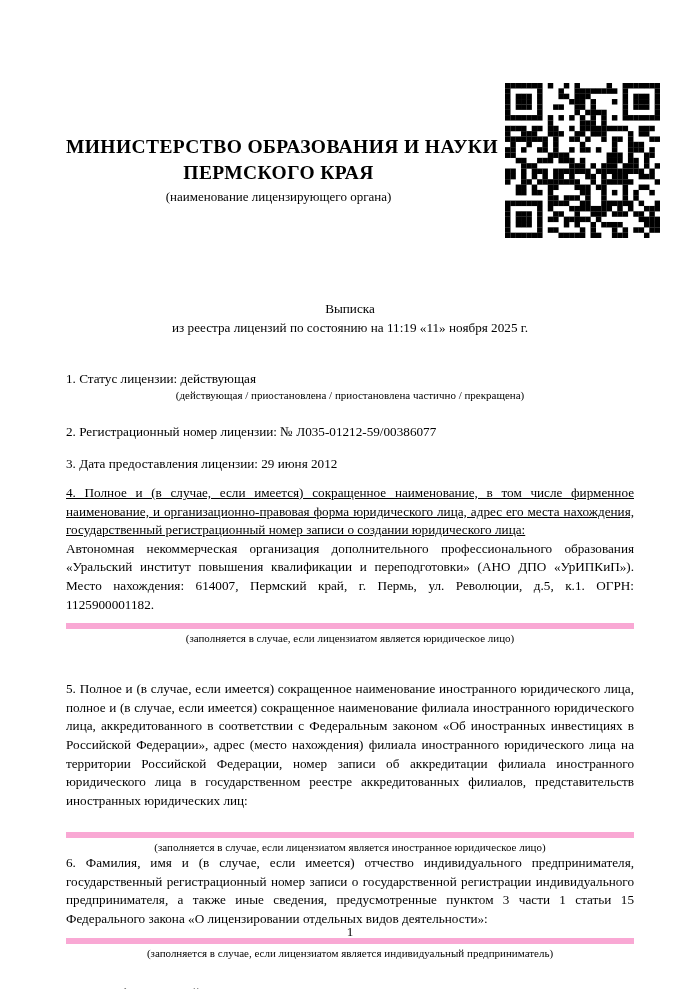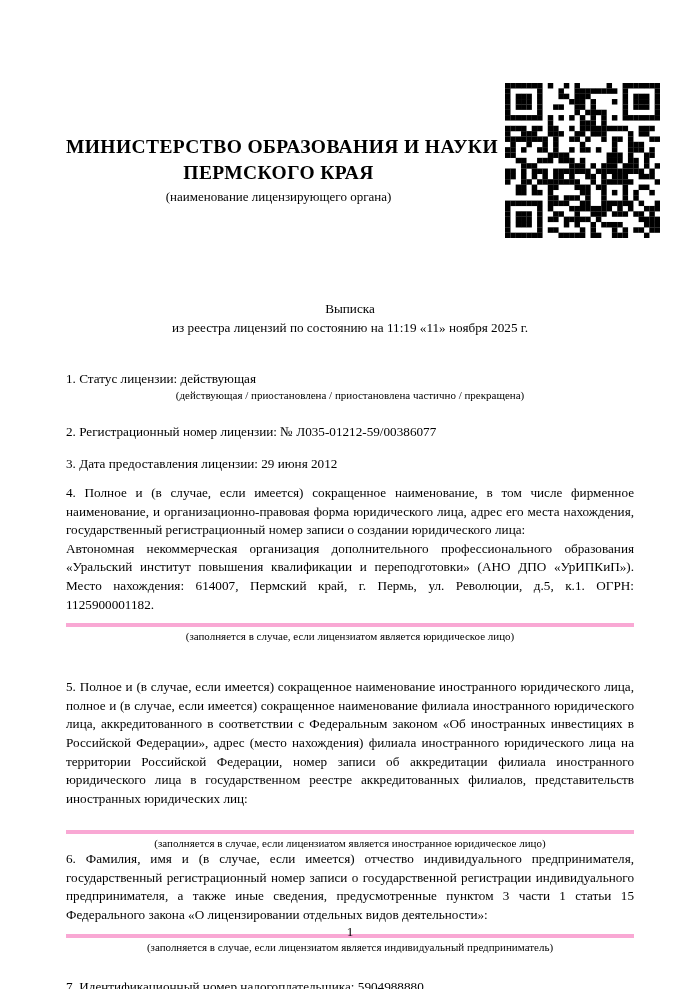--- a/index.html
+++ b/index.html
@@ -62,28 +62,28 @@
   .para {
     text-align: justify;
     line-height: 18.6px;
   }
   .note {
     font-size: 11px;
     line-height: 13px;
     text-align: center;
   }
   .blank-line {
-    border-top: 4px solid #f9a8d4;
+    border-top: 6px solid #f9a8d4;
     margin-top: 9px;
     padding-top: 3px;
   }
   .mt-item1 { margin-top: 33px; }
   .mt-item2 { margin-top: 21px; }
   .mt-item3 { margin-top: 14px; }
-  .mt-item4 { margin-top: 10px; }
+  .mt-item4 { margin-top: 10px; text-decoration: underline; }
   .mt-item5 { margin-top: 35px; }
   .mt-item6 { }
   .mt-item7 { margin-top: 24px; }
   .page-number {
     position: absolute;
     top: 924px;
     left: 0;
     width: 100%;
     text-align: center;
     line-height: 16px;

